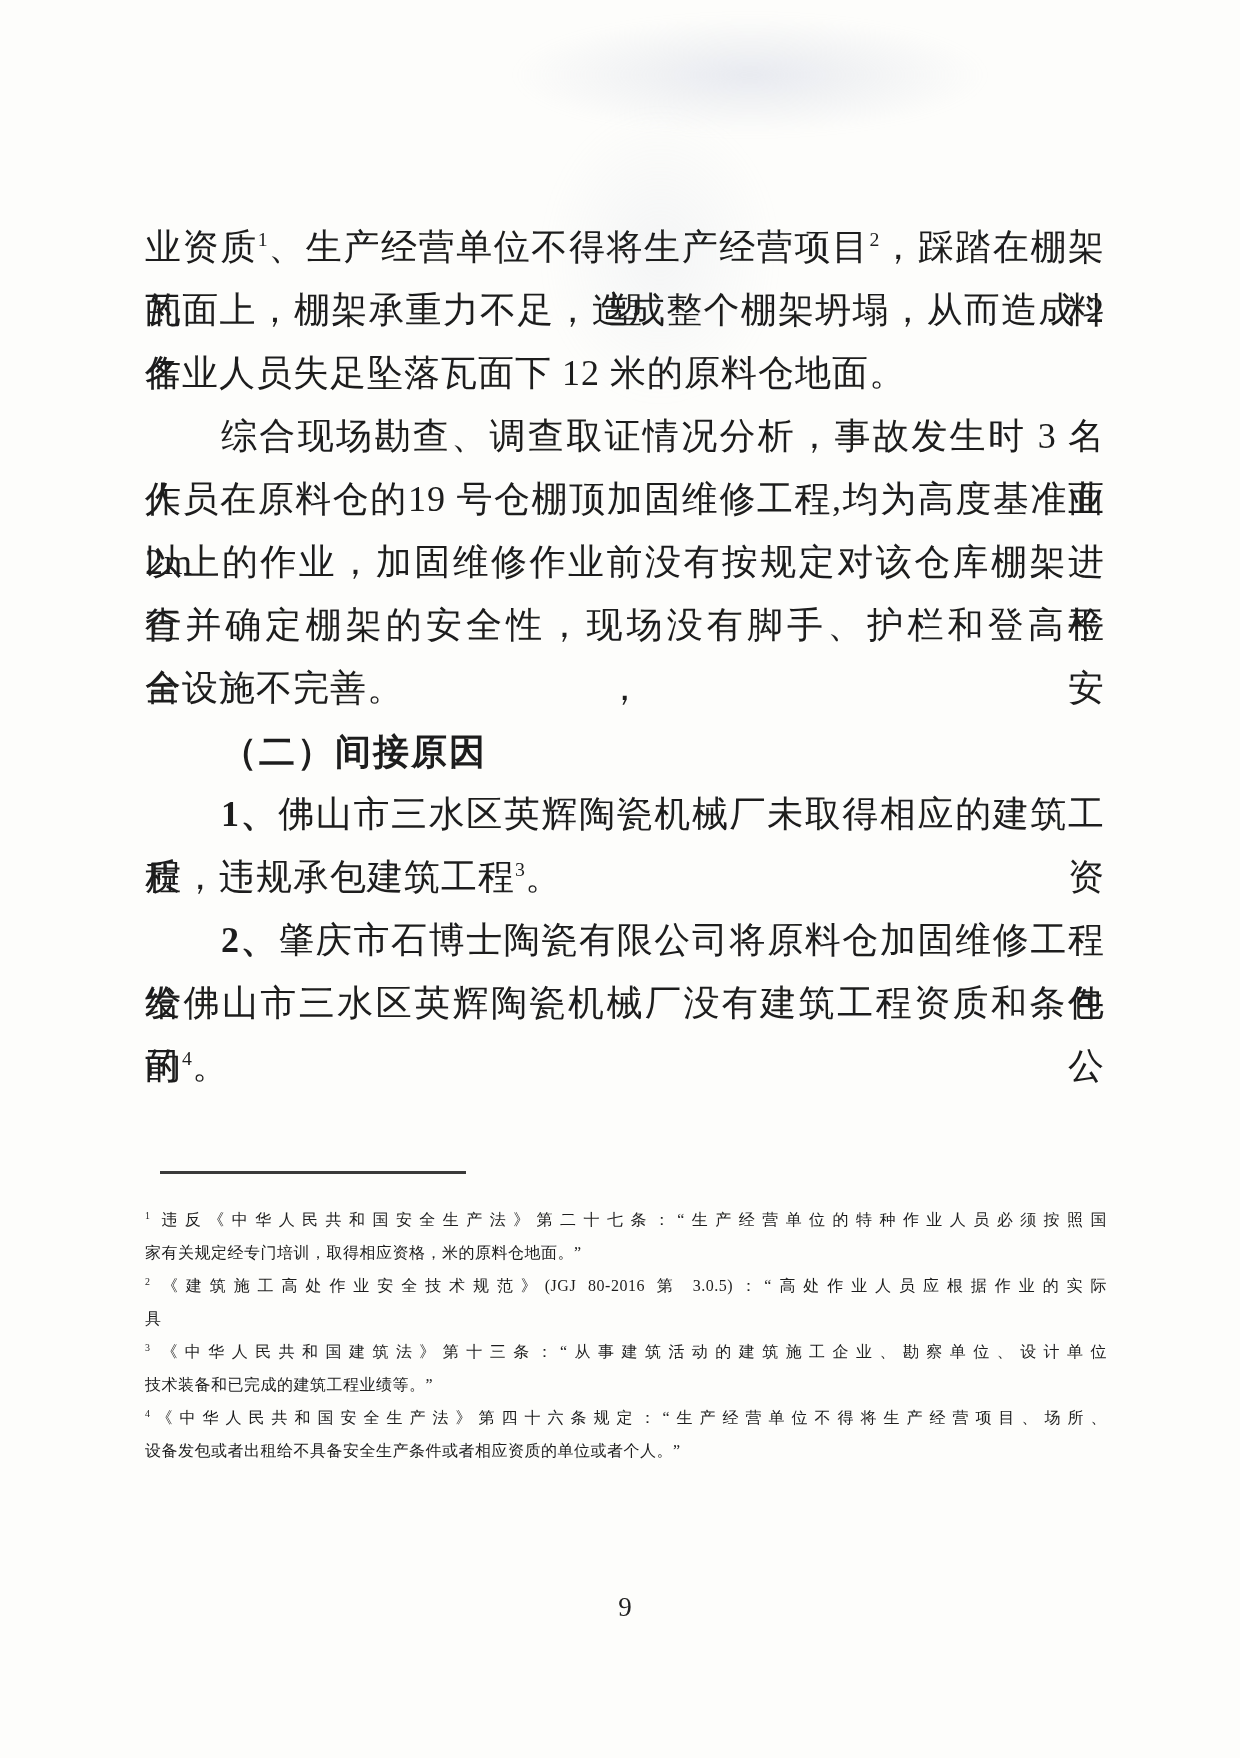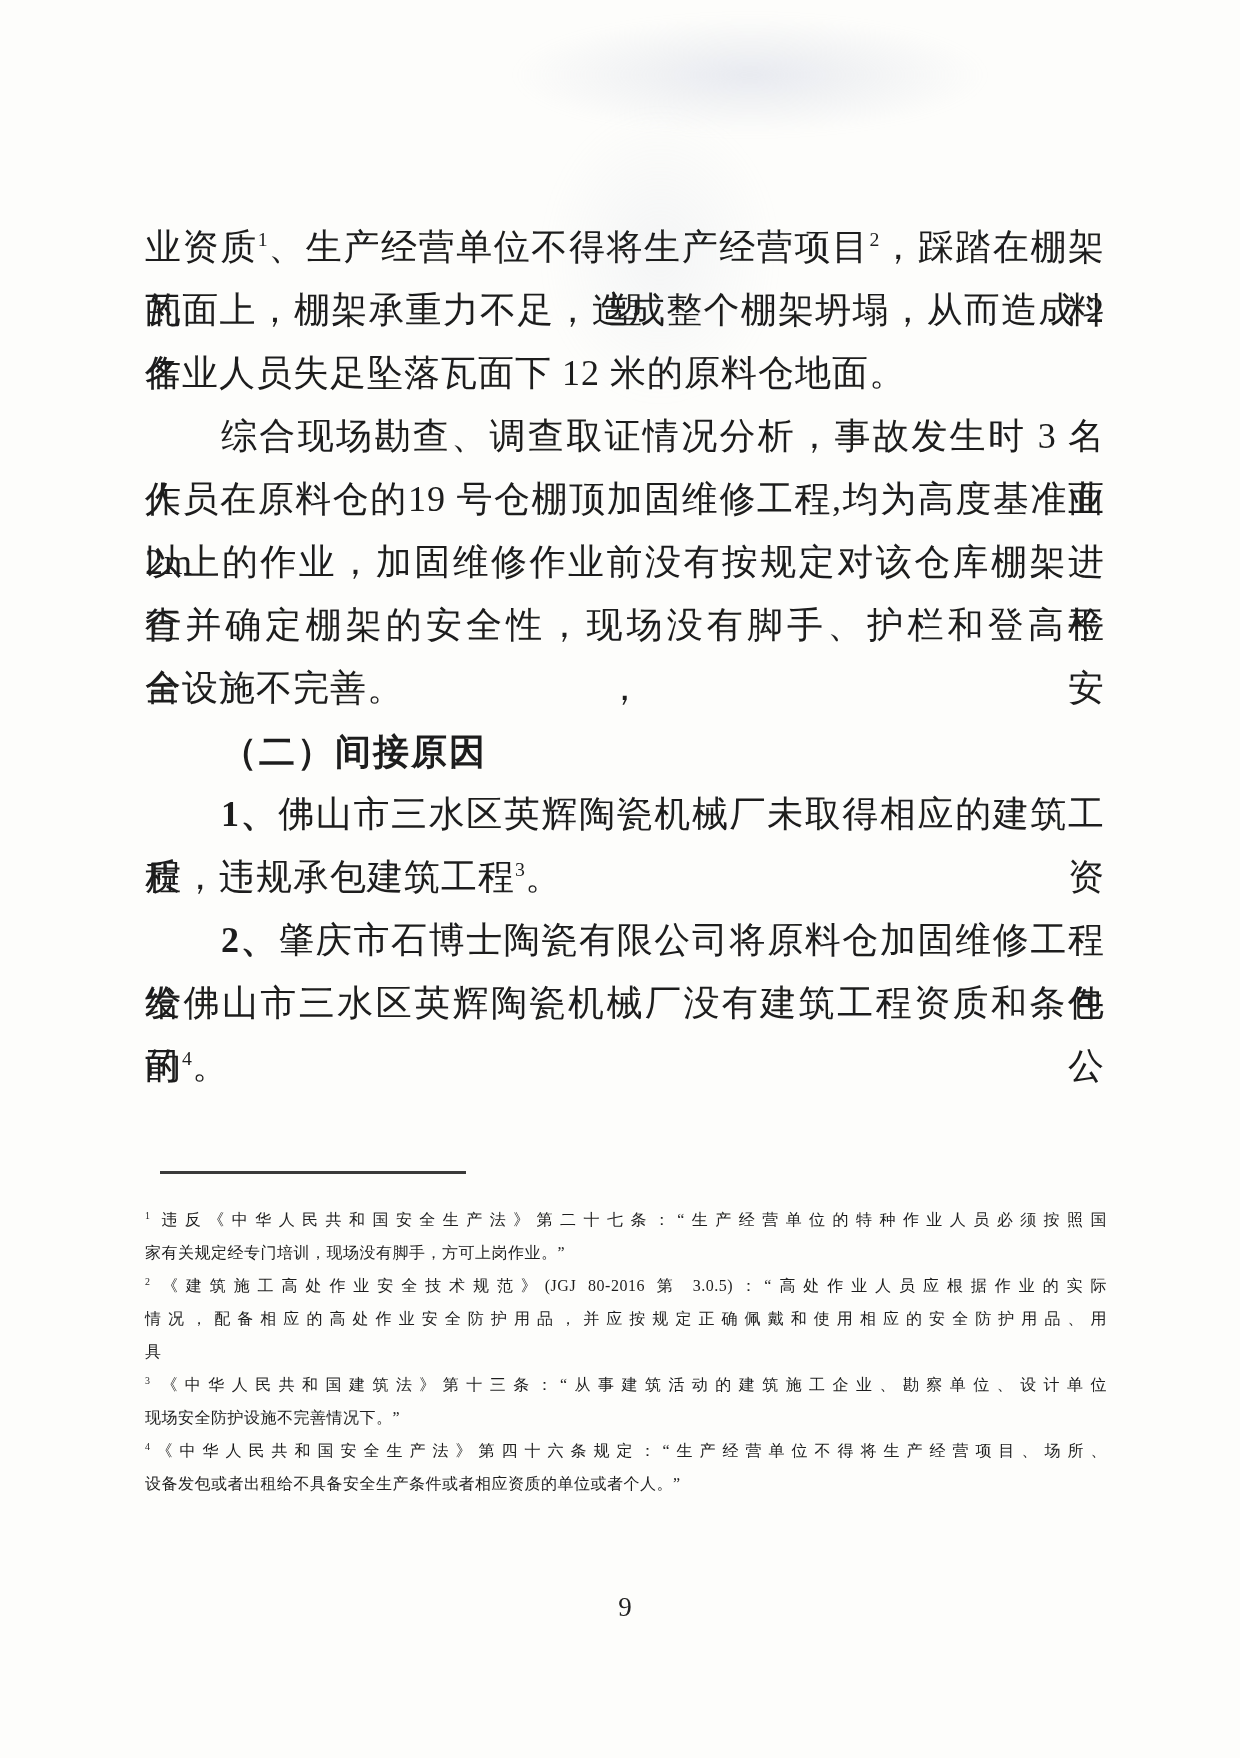--- a/index.html
+++ b/index.html
@@ -80,24 +80,23 @@
       <div class="tline jline indent"><b class="seg-b">1、</b><span>佛山市三水区英辉陶瓷机械厂未取得相应的建筑工程资</span></div>
       <div class="tline"><span>质，违规承包建筑工程</span><sup class="supref">3</sup><span>。</span></div>
       <div class="tline jline indent"><b class="seg-b">2、</b><span>肇庆市石博士陶瓷有限公司将原料仓加固维修工程发包</span></div>
       <div class="tline jline"><span>给佛山市三水区英辉陶瓷机械厂没有建筑工程资质和条件的公</span></div>
       <div class="tline"><span>司</span><sup class="supref">4</sup><span>。</span></div>
     </div>
 
   <div class="footnote-separator"></div>
   <div class="footnotes" id="footnotes">
       <div class="tline jline"><sup class="supref">1</sup><span> 违反《中华人民共和国安全生产法》第二十七条：“生产经营单位的特种作业人员必须按照国</span></div>
-      <div class="tline"><span>家有关规定经专门培训，现场没有脚手，方可上岗作业。”</span></div>
+      <div class="tline"><span>家有关规定经专门培训，取得相应资格，米的原料仓地面。”</span></div>
       <div class="tline jline"><sup class="supref">2</sup><span> 《建筑施工高处作业安全技术规范》(JGJ 80-2016 第 3.0.5)：“高处作业人员应根据作业的实际</span></div>
-      <div class="tline jline"><span>情况，配备相应的高处作业安全防护用品，并应按规定正确佩戴和使用相应的安全防护用品、用</span></div>
       <div class="tline"><span>具</span></div>
       <div class="tline jline"><sup class="supref">3</sup><span> 《中华人民共和国建筑法》第十三条：“从事建筑活动的建筑施工企业、勘察单位、设计单位</span></div>
-      <div class="tline"><span>现场安全防护设施不完善情况下。”</span></div>
+      <div class="tline"><span>技术装备和已完成的建筑工程业绩等。”</span></div>
       <div class="tline jline"><sup class="supref">4</sup><span>《中华人民共和国安全生产法》第四十六条规定：“生产经营单位不得将生产经营项目、场所、</span></div>
       <div class="tline"><span>设备发包或者出租给不具备安全生产条件或者相应资质的单位或者个人。”</span></div>
     </div>
 
   <div class="page-number">9</div>
 </div>
 
 </body></html>

